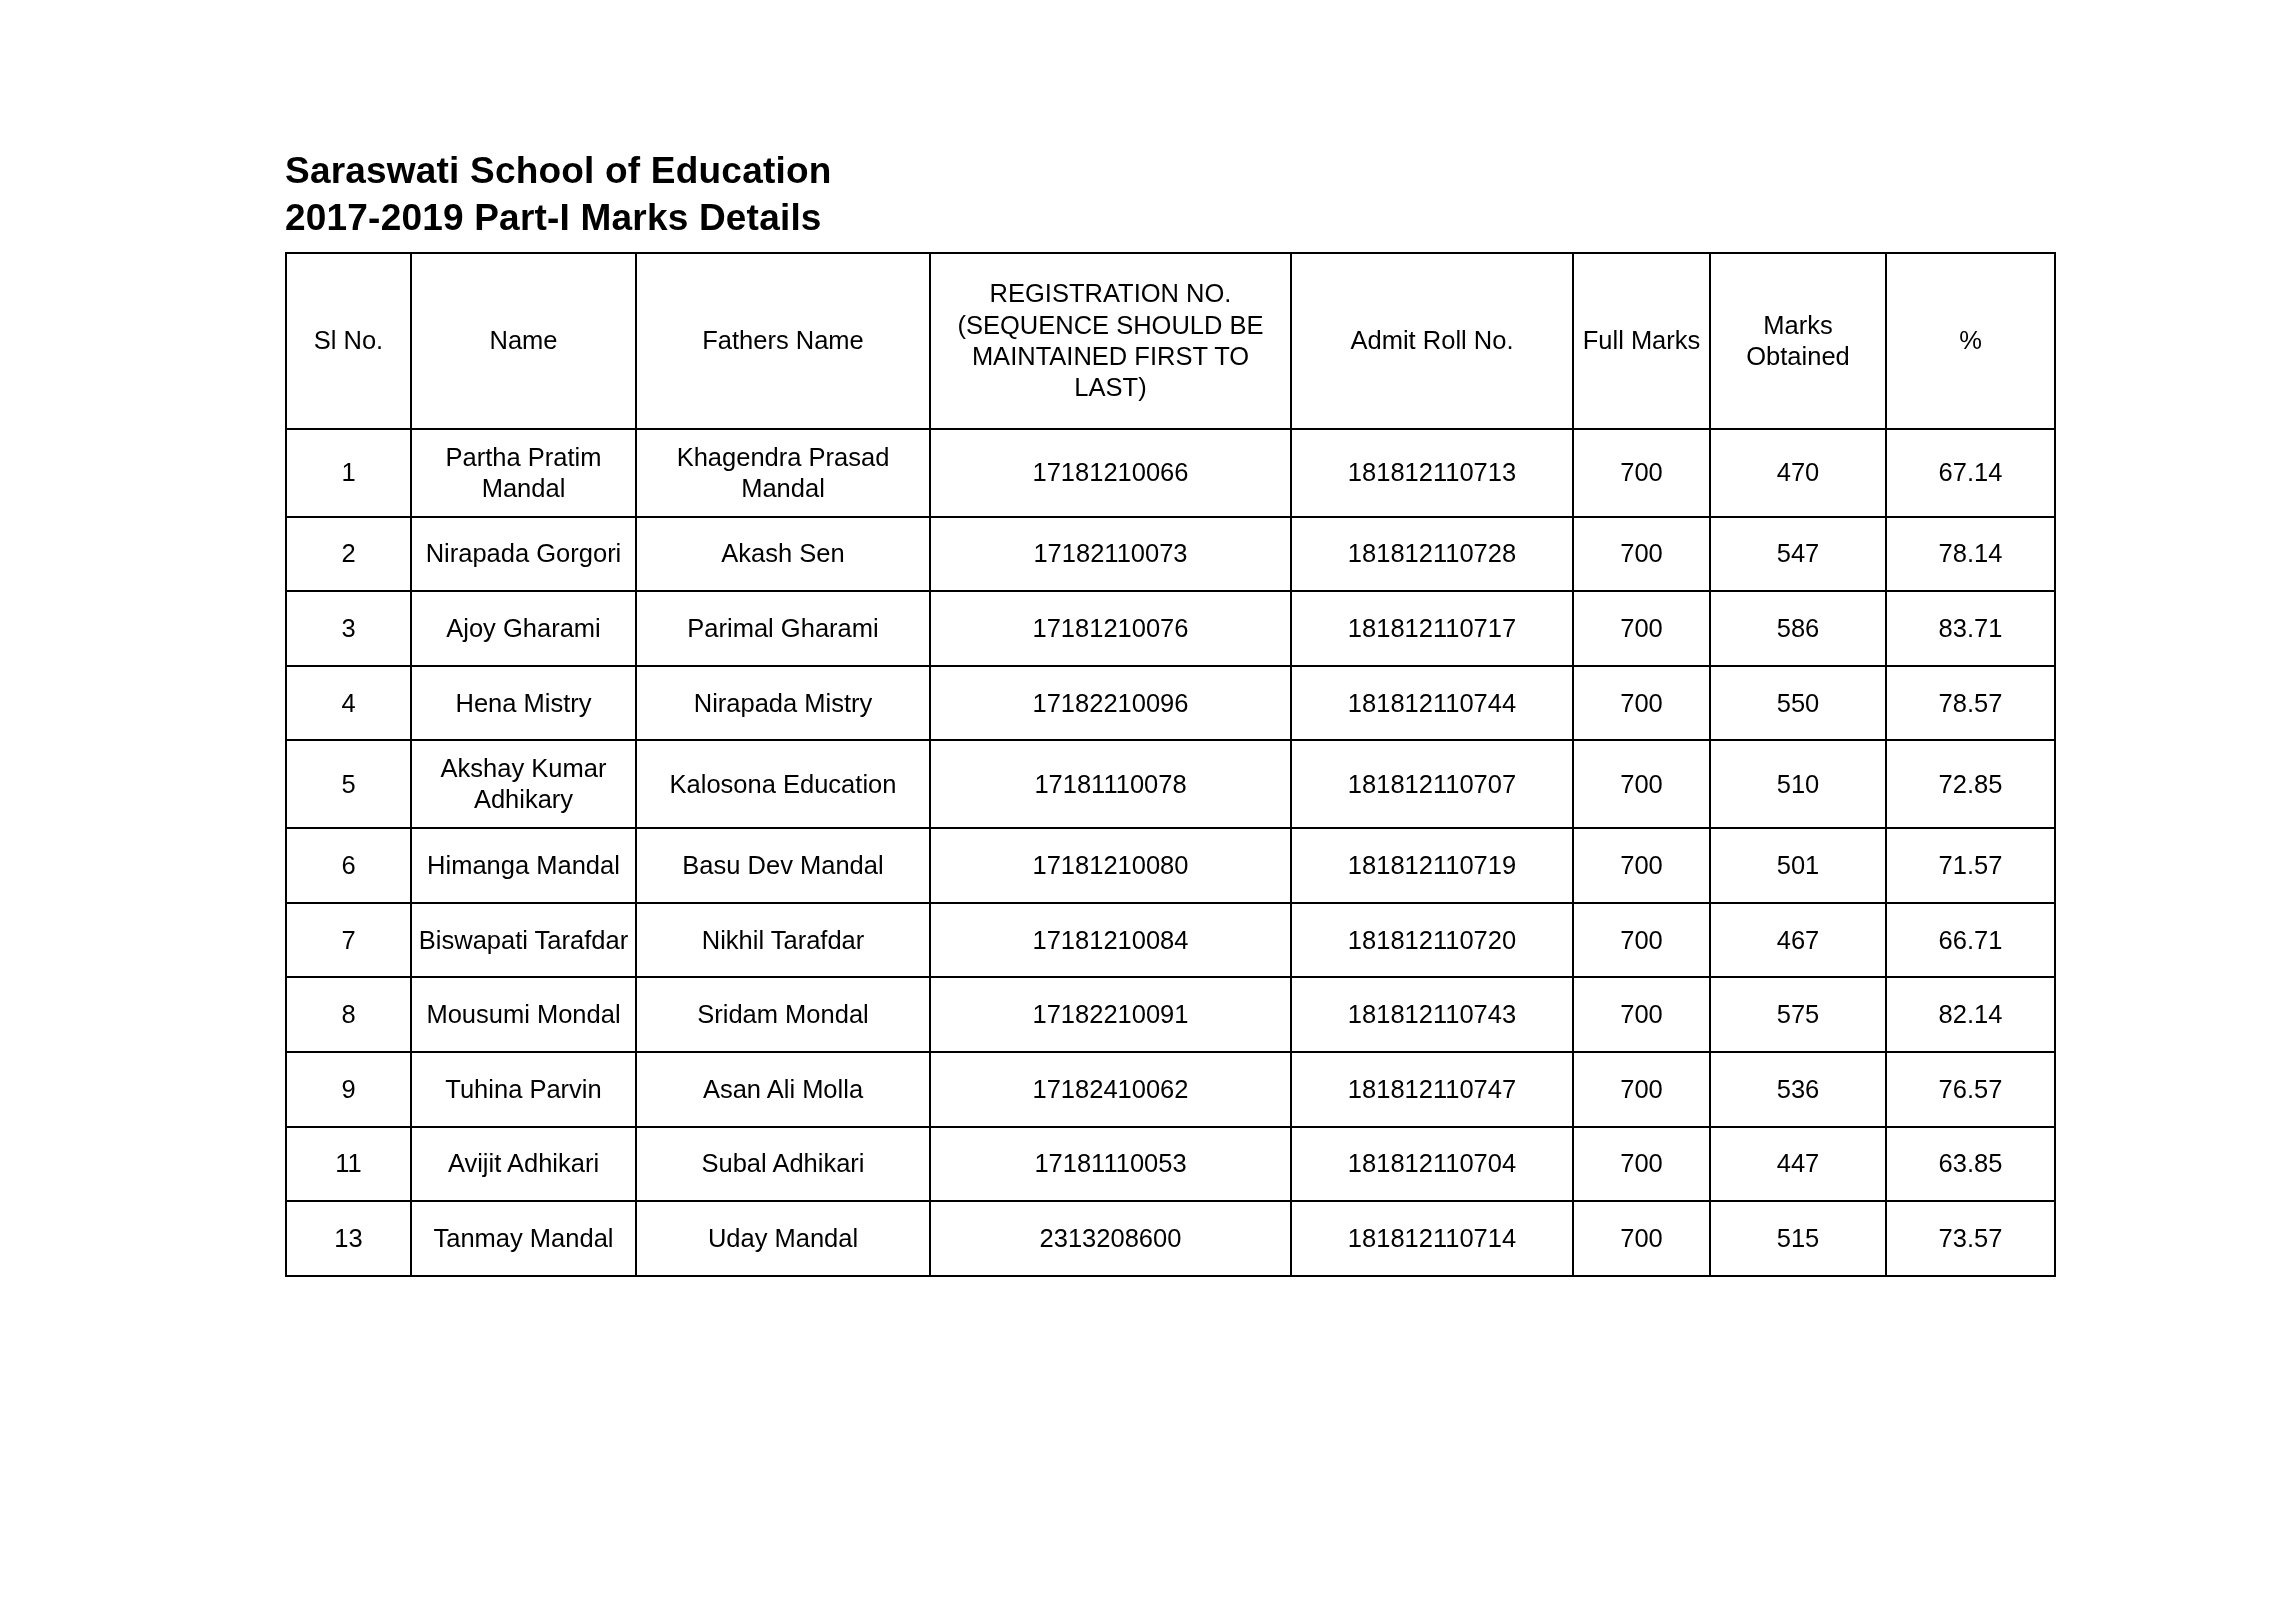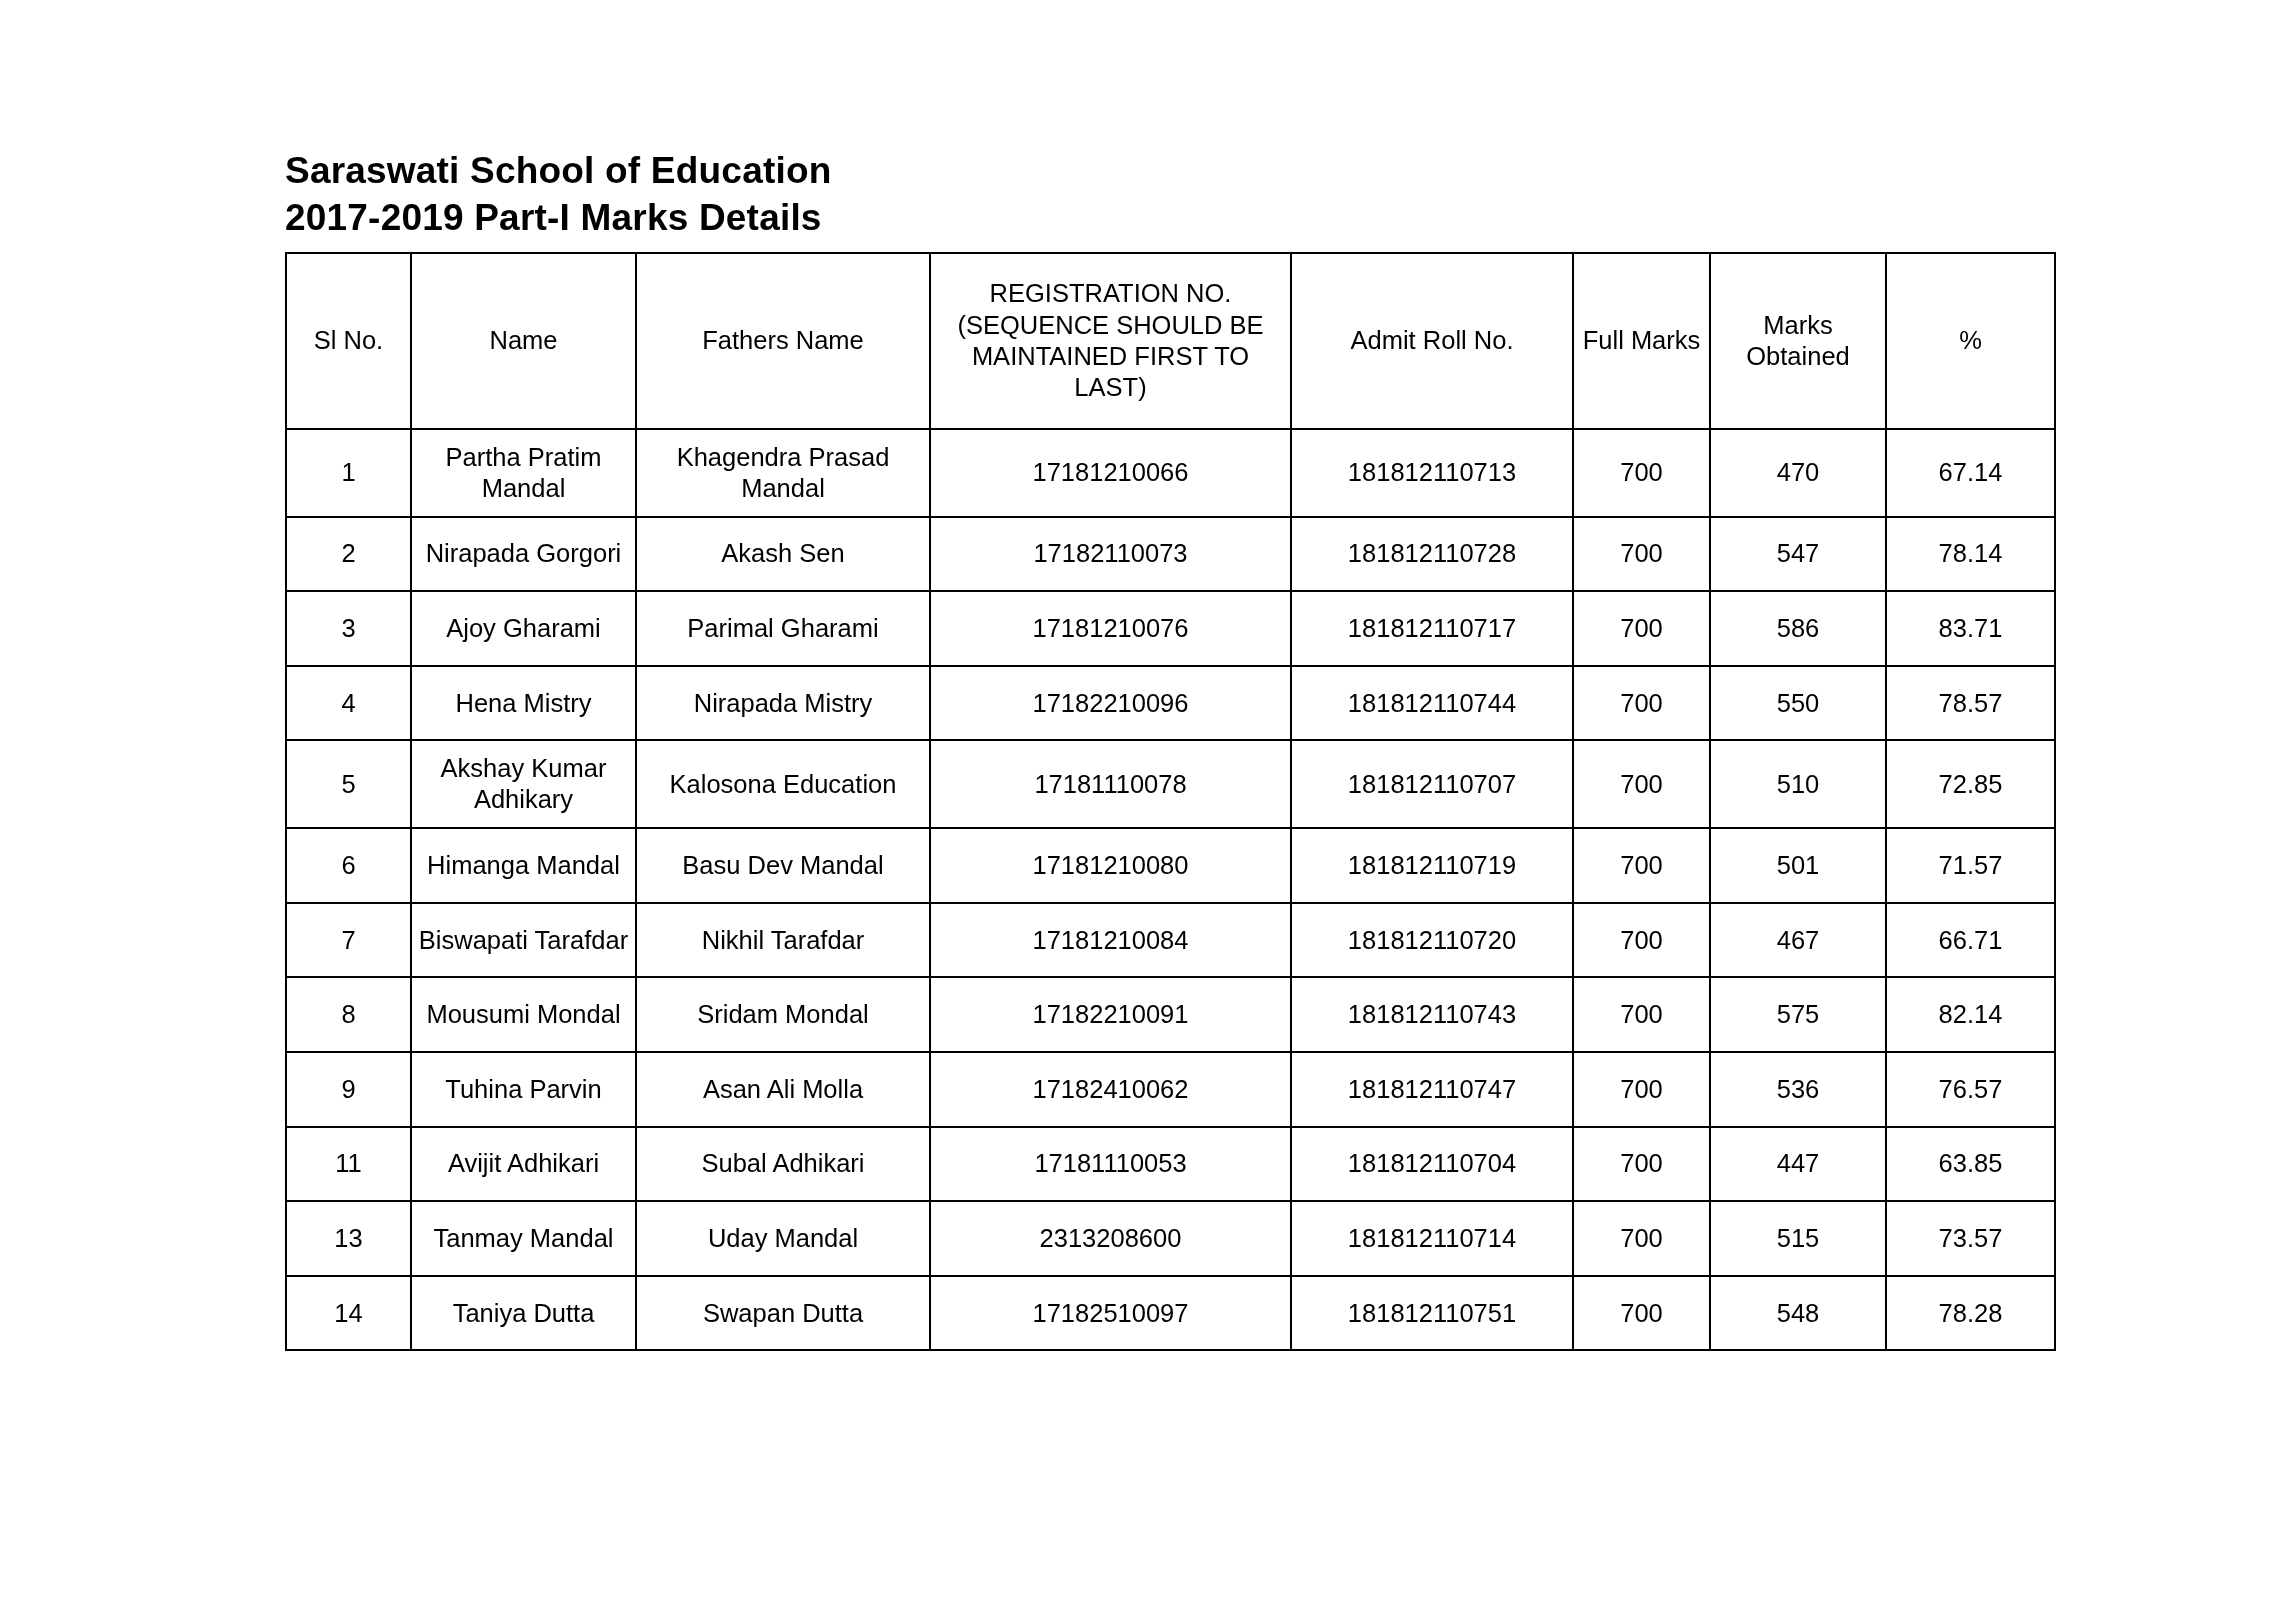--- a/index.html
+++ b/index.html
@@ -203,27 +203,17 @@
       <tr>
         <td>13</td>
         <td>Tanmay Mandal</td>
         <td>Uday Mandal</td>
         <td>2313208600</td>
         <td>181812110714</td>
         <td>700</td>
         <td>515</td>
         <td>73.57</td>
       </tr>
-      <tr>
-        <td>14</td>
-        <td>Taniya Dutta</td>
-        <td>Swapan Dutta</td>
-        <td>17182510097</td>
-        <td>181812110751</td>
-        <td>700</td>
-        <td>548</td>
-        <td>78.28</td>
-      </tr>
     </tbody>
   </table>
 
 </div>
 
 
 </body></html>

